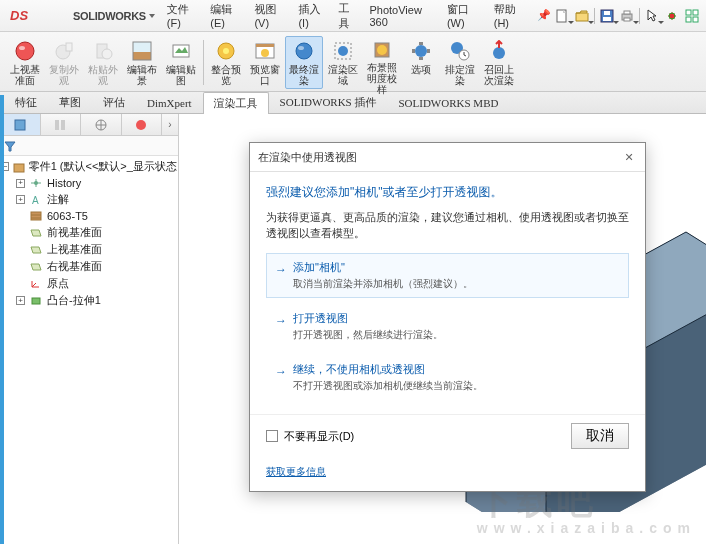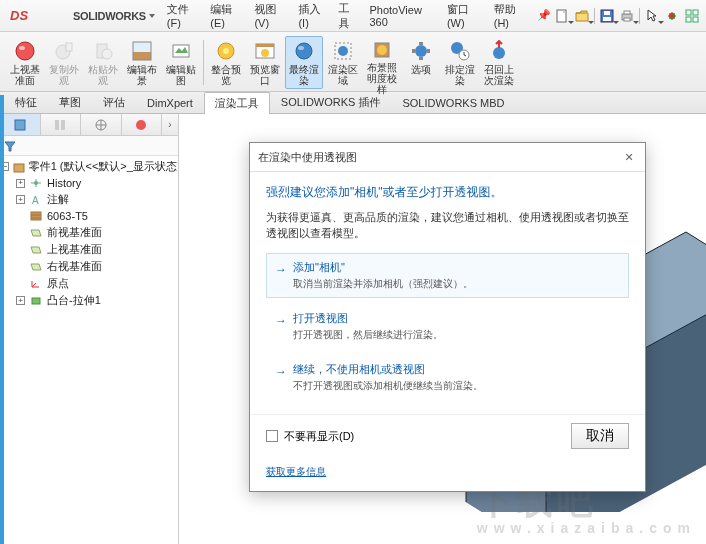--- a/index.html
+++ b/index.html
@@ -20,21 +20,21 @@
 .ribbon { display: flex; background: linear-gradient(#f7f7f7,#ececec); border-bottom: 1px solid #c8c8c8; padding: 4px 6px 2px; gap: 1px; height: 60px; }
 .rib-btn { display: flex; flex-direction: column; align-items: center; justify-content: flex-start; width: 38px; padding: 2px 1px; cursor: pointer; border: 1px solid transparent; border-radius: 2px; }
 .rib-btn.sel { background: #cde3f8; border-color: #8ab7e0; }
 .rib-btn.dis { opacity: 0.45; }
 .rib-btn .ic { width: 24px; height: 24px; display: flex; align-items: center; justify-content: center; }
 .rib-btn .lb { font-size: 10px; color: #333; text-align: center; line-height: 11px; margin-top: 1px; }
 .rib-sep { width: 1px; background: #c4c4c4; margin: 4px 2px; }
 
 
 .tabs { display: flex; align-items: center; background: linear-gradient(#f0f0f0,#e6e6e6); border-bottom: 1px solid #bcbcbc; height: 22px; padding-left: 4px; gap: 0; }
-.tab { padding: 3px 10px; font-size: 11px; color: #333; border: 1px solid transparent; cursor: pointer; }
+.tab { padding: 3px 10px; font-size: 11px; color: #333; border: 1px solid transparent; cursor: pointer; font-family: Liberation Serif, serif; }
 .tab.act { background: #fff; border-color: #bcbcbc; border-bottom-color: #fff; margin-bottom: -1px; border-radius: 2px 2px 0 0; }
 
 
 .main { display: flex; height: 438px; }
 .sidebar { width: 179px; border-right: 1px solid #ccc; background: #fff; display: flex; flex-direction: column; }
 .side-tabs { display: flex; height: 22px; background: linear-gradient(#f8f8f8,#e9e9e9); border-bottom: 1px solid #ccc; }
 .side-tab { flex: 1; display: flex; align-items: center; justify-content: center; border-right: 1px solid #ccc; cursor: pointer; }
 .side-tab.act { background: #d6e6f7; }
 .side-tab:last-child { flex: 0 0 16px; border-right: none; }
 .filter-row { height: 20px; border-bottom: 1px solid #e0e0e0; background: #fafafa; display: flex; align-items: center; padding: 0 4px; }

